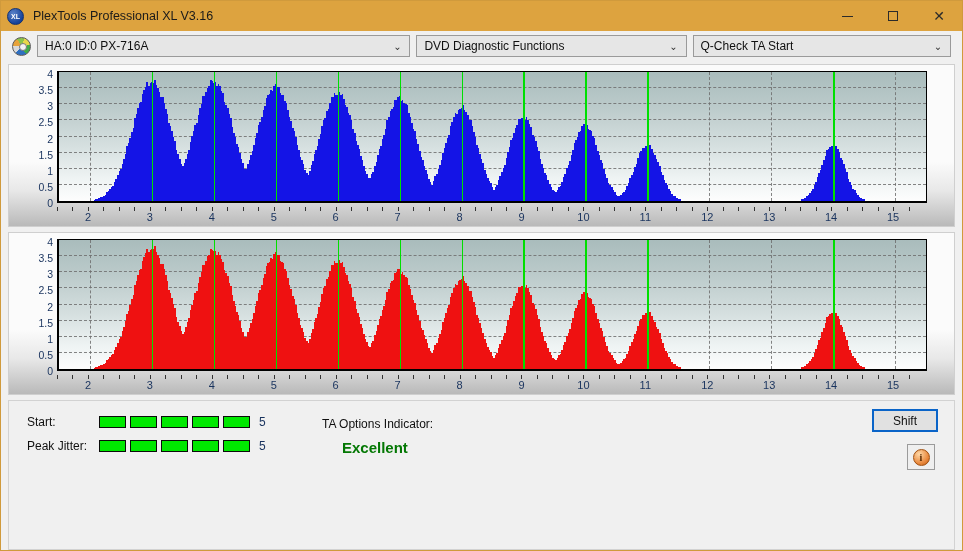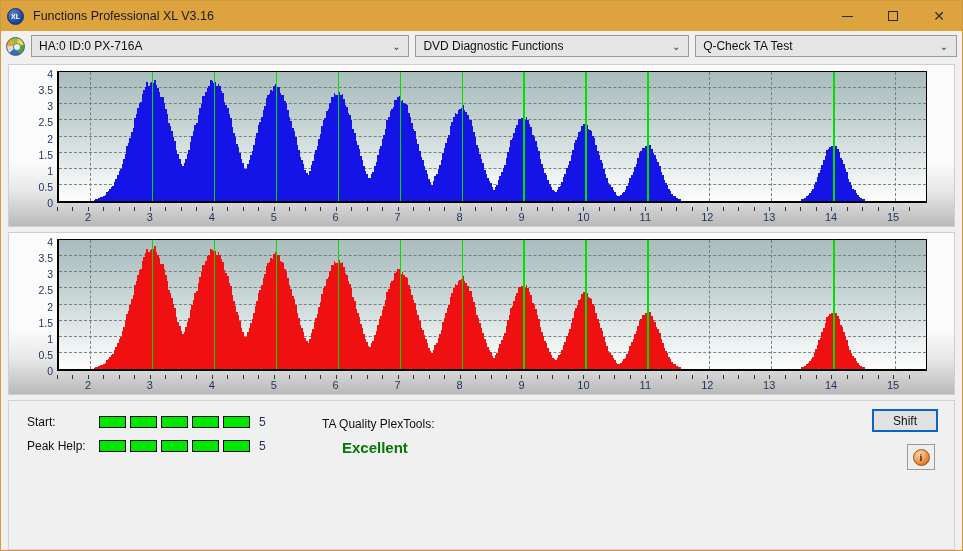--- a/index.html
+++ b/index.html
@@ -56,21 +56,21 @@
     display:flex; align-items:center;
     padding-left:6px;
     border-bottom:1px solid #f0f0f0;
   }
   .menuitem { padding:2px 8px; font-size:12px; color:#0a0a0a; }
 
   
   .toolbar {
     height:30px; min-height:30px;
     display:flex; align-items:center;
-    padding:0 5px; gap:6px;
+    padding:0 11px; gap:6px;
     background:#f0f0f0;
   }
   .disc-icon {
     width:19px; height:19px; border-radius:50%;
     background:
       conic-gradient(from 20deg, #e8d84a 0deg 60deg, #3fae49 60deg 130deg,
                      #2f6fc0 130deg 200deg, #d9d9d9 200deg 250deg,
                      #e8a33a 250deg 310deg, #8bc34a 310deg 360deg);
     border:1px solid #5a5a5a;
     position:relative; flex:0 0 auto;
@@ -190,21 +190,21 @@
     font-size:11.5px; color:#d03030;
   }
 </style>
 </head>
 <body>
 
 <div class="window">
 
   <div class="titlebar">
     <div class="app-icon">XL</div>
-    <div class="title-text">Functions Professional XL V3.16</div>
+    <div class="title-text">PlexTools Professional XL V3.16</div>
     <div class="winbtns">
       <div class="winbtn">
         <span class="glyph-min"></span>
       </div>
       <div class="winbtn">
         <span class="glyph-max"></span>
       </div>
       <div class="winbtn close">
         <span class="glyph-close">✕</span>
       </div>
@@ -216,21 +216,21 @@
     <div class="disc-icon"></div>
     <div class="combo" id="combo-drive">
       <span class="val">HA:0 ID:0  PX-716A</span>
       <span class="chev">⌄</span>
     </div>
     <div class="combo" id="combo-func">
       <span class="val">DVD Diagnostic Functions</span>
       <span class="chev">⌄</span>
     </div>
     <div class="combo" id="combo-test">
-      <span class="val">Q-Check TA Test</span>
+      <span class="val">Q-Check TA Start</span>
       <span class="chev">⌄</span>
     </div>
   </div>
 
   <div class="charts">
     <div class="chart-panel" id="chart-0">
       <div class="yaxis-area">
           <div class="ylab" style="top: 132px;">0</div>
           <div class="ylab" style="top: 115.875px;">0.5</div>
           <div class="ylab" style="top: 99.75px;">1</div>
@@ -1315,31 +1315,31 @@
       <span class="blocks" id="jitter-blocks">
           <span class="block" style="background: rgb(0, 232, 0);"></span>
           <span class="block" style="background: rgb(0, 232, 0);"></span>
           <span class="block" style="background: rgb(0, 232, 0);"></span>
           <span class="block" style="background: rgb(0, 232, 0);"></span>
           <span class="block" style="background: rgb(0, 232, 0);"></span>
         </span>
       <span class="metric-value">5</span>
     </div>
     <div class="metric-row" style="left:18px; top:38px;">
-      <span class="metric-label">Peak Help:</span>
+      <span class="metric-label">Peak Jitter:</span>
       <span class="blocks" id="peakshift-blocks">
           <span class="block" style="background: rgb(0, 232, 0);"></span>
           <span class="block" style="background: rgb(0, 232, 0);"></span>
           <span class="block" style="background: rgb(0, 232, 0);"></span>
           <span class="block" style="background: rgb(0, 232, 0);"></span>
           <span class="block" style="background: rgb(0, 232, 0);"></span>
         </span>
       <span class="metric-value">5</span>
     </div>
-    <div class="tqi-label">TA Quality PlexTools:</div>
+    <div class="tqi-label">TA Options Indicator:</div>
     <div class="tqi-value">Excellent</div>
     <div class="start-btn">Shift</div>
     <div class="info-btn">
       <span class="info-circle">i</span>
     </div>
   </div>
 
 
 </div>
 

